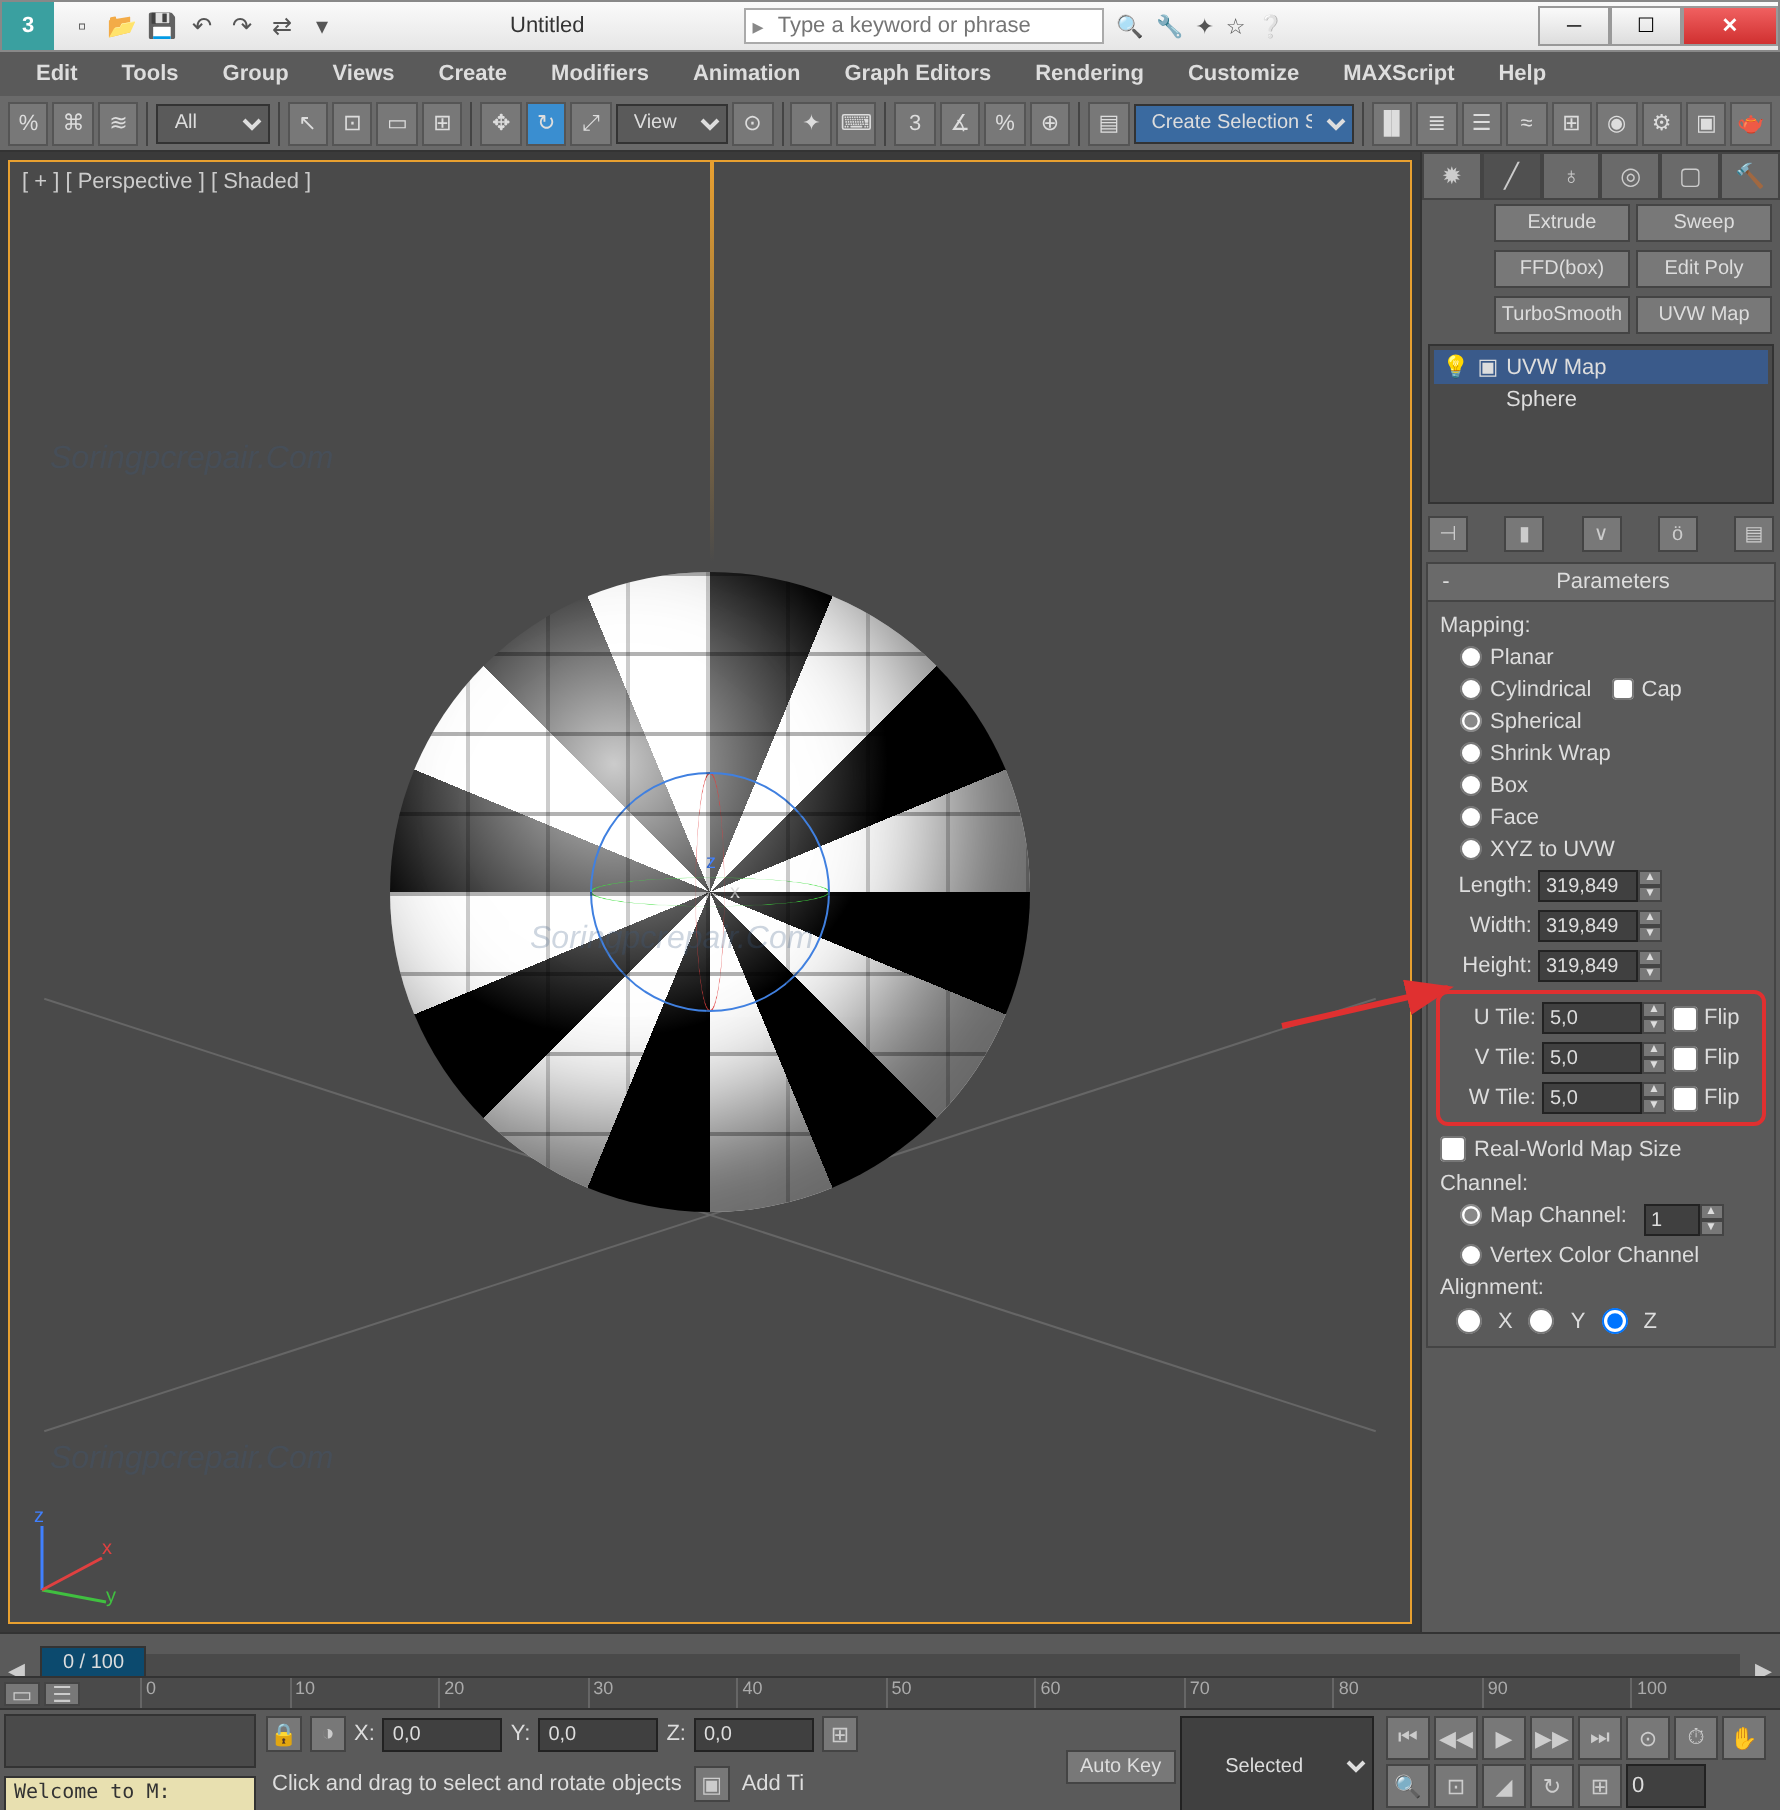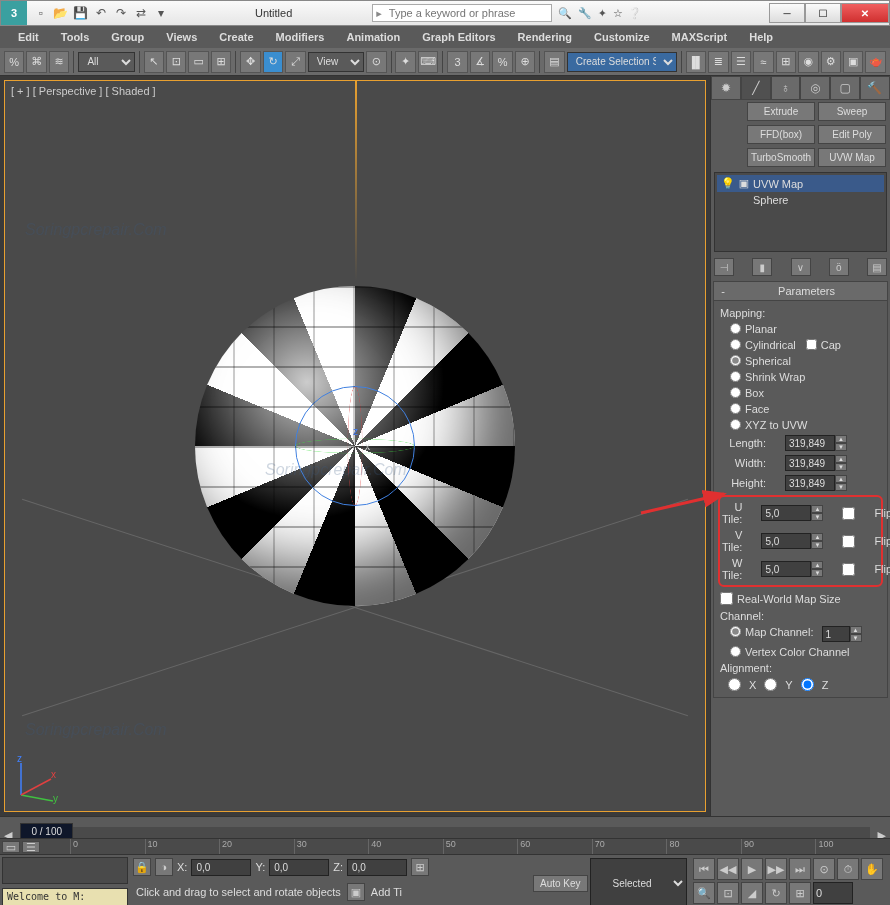--- a/index.html
+++ b/index.html
@@ -79,35 +79,35 @@
 
 .rollout { margin:2px; border:1px solid #444; }
 .rollout-hd { background:#6a6a6a; color:#ddd; text-align:center; padding:3px; font-size:10px; border-bottom:1px solid #444; display:flex; align-items:center; }
 .rollout-hd .rh-toggle { width:12px; text-align:center; }
 .rollout-hd .rh-title { flex:1; }
 .rollout-body { padding:4px 6px; color:#ddd; font-size:10px; }
 .param-label { padding:2px 0; }
 .radio-row { display:flex; align-items:flex-start; gap:4px; padding:2px 0 2px 10px; }
 .radio-row input[type=radio] { width:11px; height:11px; accent-color:#888; }
 .radio-row input[type=checkbox] { width:11px; height:11px; }
-.num-row { display:flex; align-items:center; gap:19px; padding:2px 0; }
+.num-row { display:flex; align-items:center; gap:3px; padding:2px 0; }
 .num-row label { width:46px; text-align:right; }
 .spinner { display:flex; width:62px; }
 .spinner input { width:50px; background:#404040; border:1px solid #222; color:#ddd; padding:1px 3px; font-size:10px; }
 .spinner .spbtns { width:12px; display:flex; flex-direction:column; }
 .spinner .spb { height:8px; background:#787878; border:1px solid #444; font-size:6px; display:flex; align-items:center; justify-content:center; cursor:pointer; line-height:1; }
 .hl-red { border:2px solid #e03030; border-radius:6px; padding:2px; margin:2px -2px; }
 .checkrow { display:flex; align-items:center; gap:4px; padding:3px 0; }
 .axis-row { display:flex; gap:8px; padding:2px 0 2px 8px; align-items:center; }
 .red-arrow { position:absolute; left:636px; top:488px; pointer-events:none; }
 
 
 .timebar { height:38px; background:#5a5a5a; border-top:1px solid #333; display:flex; align-items:center; position:relative; }
 .time-slider { flex:1; height:18px; background:#4a4a4a; position:relative; margin:0 4px; }
-.time-slider .ts-handle { position:absolute; left:0; top:-4px; background:#0f172a; border:1px solid #333; color:#ddd; padding:2px 10px; font-size:10px; cursor:pointer; }
+.time-slider .ts-handle { position:absolute; left:0; top:-4px; background:#0c4a6e; border:1px solid #333; color:#ddd; padding:2px 10px; font-size:10px; cursor:pointer; }
 .ruler { position:absolute; bottom:0; left:0; right:0; height:16px; background:#4a4a4a; border-top:1px solid #333; display:flex; }
 .ruler .tick { flex:1; border-left:1px solid #666; font-size:9px; color:#aaa; padding-left:2px; }
 
 .statusarea { height:54px; background:#5a5a5a; display:flex; border-top:1px solid #333; }
 .sa-left { width:130px; display:flex; flex-direction:column; }
 .sa-left .script-in { height:18px; background:#e8e0b0; border:1px solid #333; margin:2px; font-family:monospace; font-size:10px; padding:2px 4px; color:#333; }
 .sa-left .script-out { flex:1; background:#4a4a4a; border:1px solid #333; margin:2px; }
 .sa-mid { flex:1; display:flex; flex-direction:column; }
 .coord-row { display:flex; align-items:center; gap:4px; padding:3px; }
 .coord-row .lockbtn { width:18px; height:18px; background:#787878; border:1px solid #444; display:flex; align-items:center; justify-content:center; color:#ccc; }

